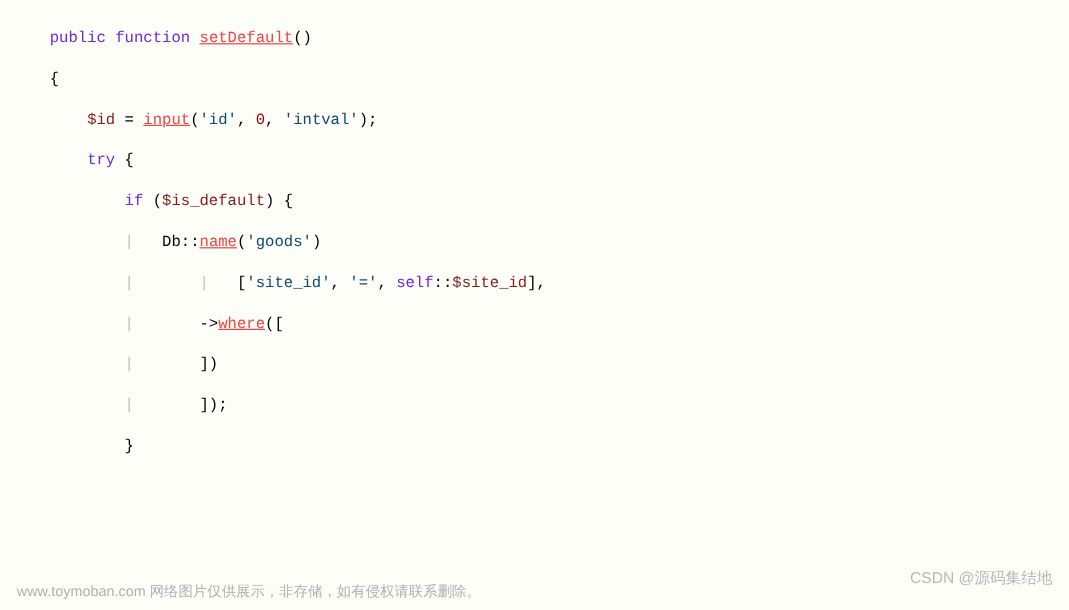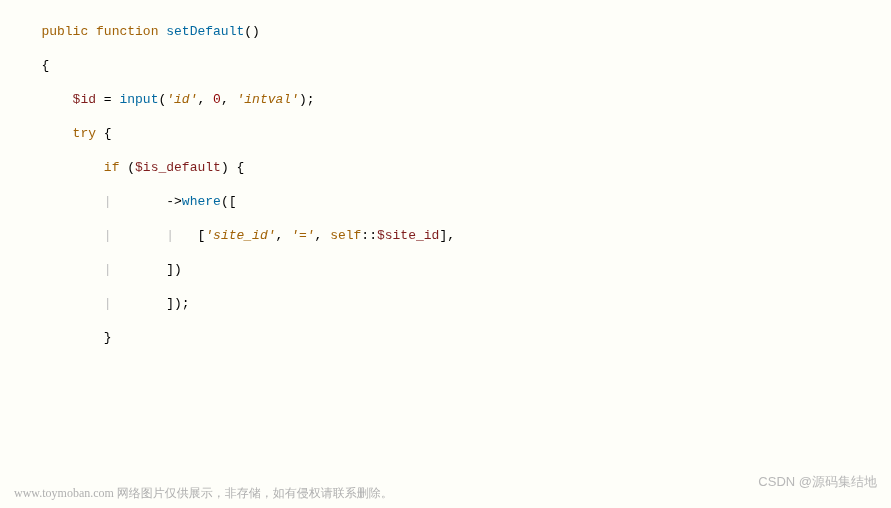--- a/index.html
+++ b/index.html
@@ -12,32 +12,32 @@
       line-height: 17px;
       overflow: hidden;
       position: relative;
     }
     .code-area {
       padding: 6px 0 0 18px;
       white-space: pre;
       color: #000;
     }
     .ln { display: block; }
-    .kw { color: #a16207; }
+    .kw { color: #6d28d9; }
     .var { color: #7f1d1d; }
-    .fn { color: #0369a1; }
-    .str { color: #a16207; font-style: italic; }
+    .fn { color: #ef4444; text-decoration: underline; }
+    .str { color: #0c4a6e; }
     .num { color: #8b0000; }
     .cls { color: #000; }
     .indent-guide { color: #c0c0c0; }
     .footer-left {
       position: absolute;
       bottom: 6px;
       left: 14px;
-      font-family: Liberation Serif, serif;
+      font-family: Liberation Sans, sans-serif;
       font-size: 12px;
       color: #b0b0b0;
     }
     .footer-right {
       position: absolute;
       bottom: 18px;
       right: 14px;
       font-family: Arial, sans-serif;
       font-size: 13px;
       color: #b8b8b8;
@@ -45,22 +45,23 @@
   </style>
 </head>
 <body>
 
 <div class="code-area">
 <span class="ln">   <span class="kw">public</span> <span class="kw">function</span> <span class="fn">setDefault</span>()</span>
 <span class="ln">   {</span>
 <span class="ln">       <span class="var">$id</span> = <span class="fn">input</span>(<span class="str">'id'</span>, <span class="num">0</span>, <span class="str">'intval'</span>);</span>
 <span class="ln">       <span class="kw">try</span> {</span>
 <span class="ln">           <span class="kw">if</span> (<span class="var">$is_default</span>) {</span>
+<span class="ln">           <span class="indent-guide">|</span>   <span class="cls">Db</span>::<span class="fn">name</span>(<span class="str">'goods'</span>)</span>
+<span class="ln">           <span class="indent-guide">|</span>       <span class="indent-guide">|</span>   [<span class="str">'site_id'</span>, <span class="str">'='</span>, <span class="kw">self</span>::<span class="var">$site_id</span>],</span>
 <span class="ln">           <span class="indent-guide">|</span>       -&gt;<span class="fn">where</span>([</span>
-<span class="ln">           <span class="indent-guide">|</span>       <span class="indent-guide">|</span>   [<span class="str">'site_id'</span>, <span class="str">'='</span>, <span class="kw">self</span>::<span class="var">$site_id</span>],</span>
 <span class="ln">           <span class="indent-guide">|</span>       ])</span>
 <span class="ln">           <span class="indent-guide">|</span>       ]);</span>
 <span class="ln">           }</span>
 
 
 
 
 
 
 

